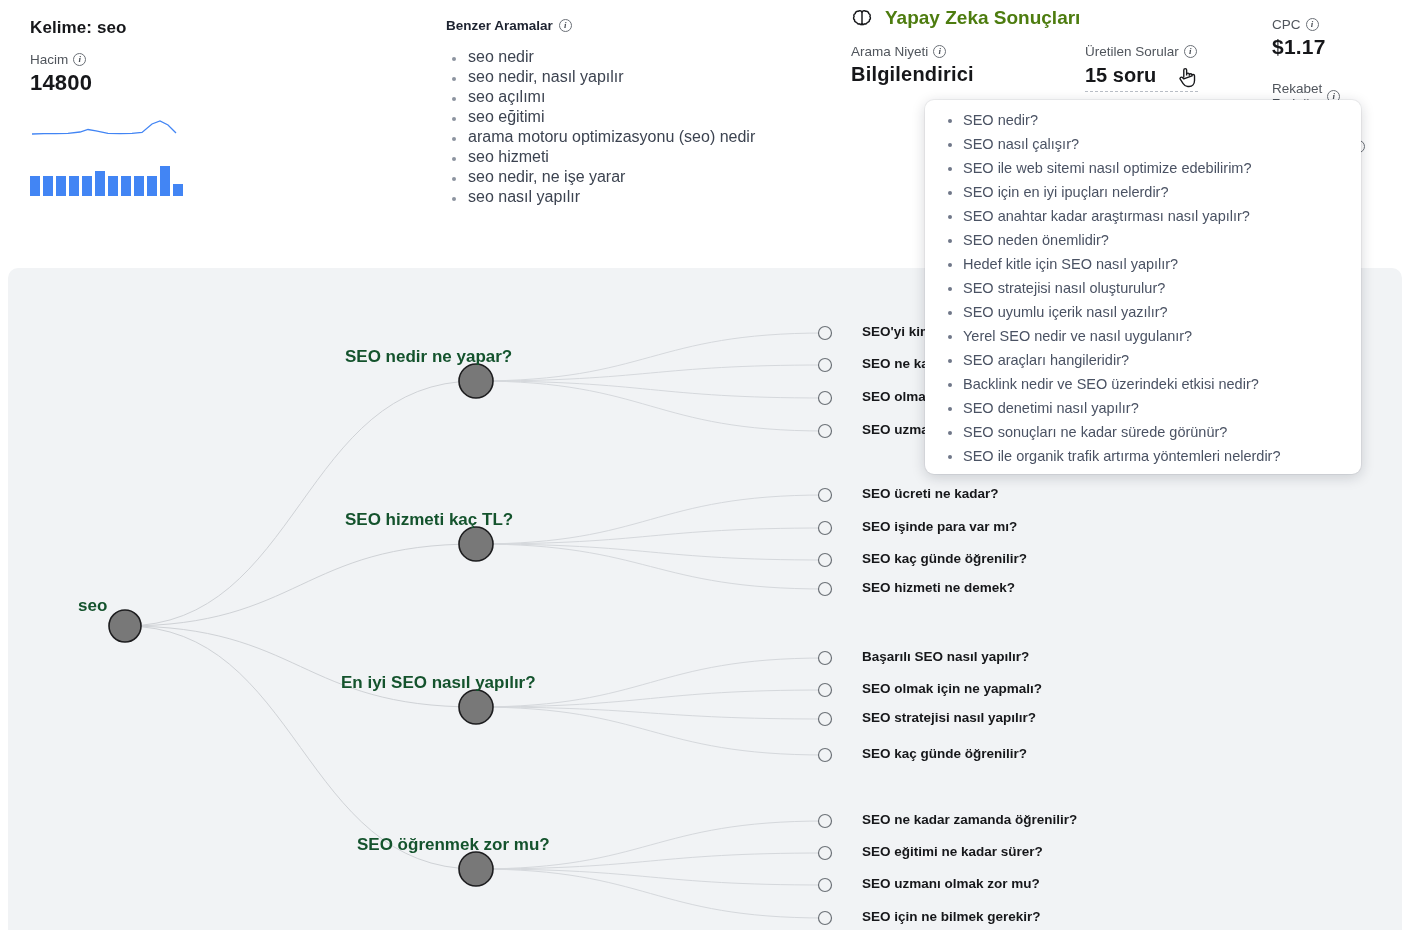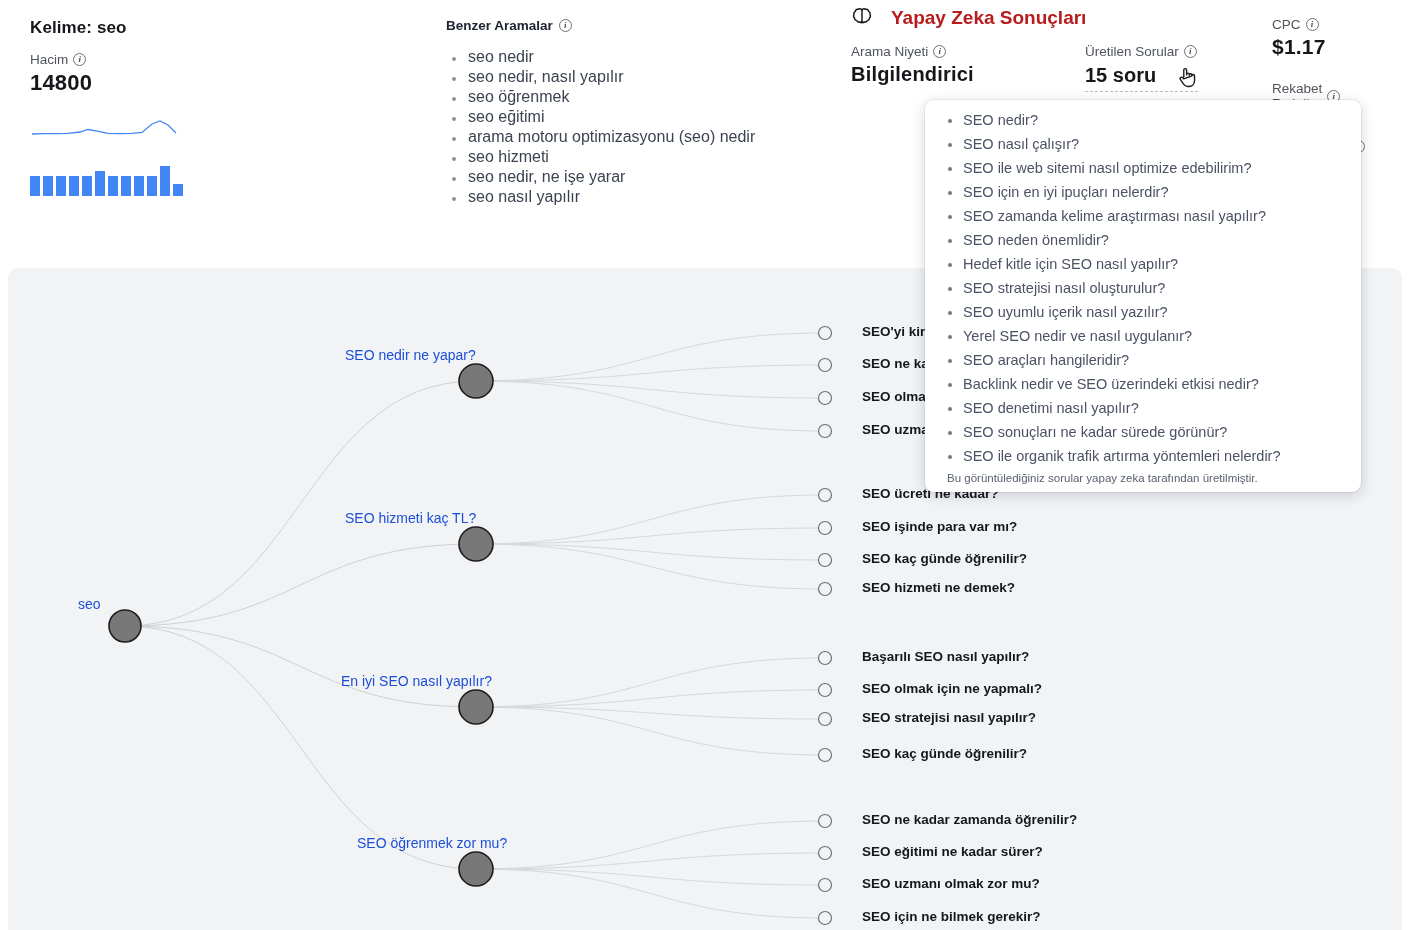--- a/index.html
+++ b/index.html
@@ -33,22 +33,22 @@
   .bars .bar { width:10px; background:#4285f4; }
 
   
   .sim { position:absolute; left:446px; top:18px; width:380px; }
   .sim-head { font-size:13.5px; font-weight:700; color:#1d2330; display:flex; align-items:center; gap:6px; }
   .sim ul { margin:14px 0 0 0; padding-left:20px; list-style:disc; }
   .sim li { font-size:16px; color:#3c4350; line-height:20px; padding-left:2px; }
   .sim li::marker { color:#8d94a0; font-size:12px; }
 
   
-  .ai-head { position:absolute; left:851px; top:7px; display:flex; align-items:flex-start; gap:18px;
-             font-size:19px; font-weight:700; color:#b91c1c; }
+  .ai-head { position:absolute; left:851px; top:7px; display:flex; align-items:flex-end; gap:12px;
+             font-size:19px; font-weight:700; color:#4d7c0f; }
   .brain { width:22px; height:20px; flex:none; }
 
   .ai-intent { position:absolute; left:851px; top:44px; }
   .ai-intent .metric-value { margin-top:4px; font-size:20px; }
 
   .ai-qcount { position:absolute; left:1085px; top:44px; }
   .qcount-val { margin-top:4px; font-size:20px; font-weight:700; color:#16171a;
                 border-bottom:1.5px dashed #b9bec6; padding-bottom:4px; display:inline-flex;
                 align-items:center; gap:20px; cursor:pointer; }
   .cursor-hand { width:22px; height:24px; flex:none; position:relative; top:2px; }
@@ -68,21 +68,21 @@
   .panel ul { margin:0; padding:0 14px 0 38px; list-style:disc; }
   .panel li { font-size:14.5px; color:#4a5263; line-height:24px; }
   .panel li::marker { color:#6f7788; font-size:13px; }
   .panel-note { font-size:11.5px; color:#5a6270; padding:2px 14px 0 22px; line-height:16px; }
 
   
   .canvas { position:absolute; left:8px; top:268px; width:1394px; height:662px;
             background:#f1f3f5; border-radius:10px 10px 0 0; overflow:hidden; }
   .graph-svg { position:absolute; left:0; top:0; width:1394px; height:662px; }
 
-  .node-label { position:absolute; font-size:14px; font-weight:400; color:#1d4ed8; white-space:nowrap; }
+  .node-label { position:absolute; font-size:17px; font-weight:700; color:#14532d; white-space:nowrap; }
   .leaf-label { position:absolute; font-size:13.5px; font-weight:700; color:#16171a; white-space:nowrap; }
 </style>
 </head>
 <body>
 
 <div id="page">
 
   <div class="top">
 
     <div class="kw-title">Kelime: seo</div>
@@ -115,21 +115,21 @@
       </div>
 
     <div class="sim">
       <div class="sim-head">
         <span>Benzer Aramalar</span>
         <span class="info-i">i</span>
       </div>
       <ul id="sim-list">
           <li>seo nedir</li>
           <li>seo nedir, nasıl yapılır</li>
-          <li>seo öğrenmek</li>
+          <li>seo açılımı</li>
           <li>seo eğitimi</li>
           <li>arama motoru optimizasyonu (seo) nedir</li>
           <li>seo hizmeti</li>
           <li>seo nedir, ne işe yarar</li>
           <li>seo nasıl yapılır</li>
         </ul>
     </div>
 
     <div class="ai-head">
       <svg class="brain" viewBox="0 0 24 22">
@@ -255,28 +255,27 @@
         <div class="leaf-label" style="left: 854px; top: 641px;">SEO için ne bilmek gerekir?</div>
       </div>
   </div>
 
   <div class="panel">
     <ul id="q-list">
         <li>SEO nedir?</li>
         <li>SEO nasıl çalışır?</li>
         <li>SEO ile web sitemi nasıl optimize edebilirim?</li>
         <li>SEO için en iyi ipuçları nelerdir?</li>
-        <li>SEO zamanda kelime araştırması nasıl yapılır?</li>
+        <li>SEO anahtar kadar araştırması nasıl yapılır?</li>
         <li>SEO neden önemlidir?</li>
         <li>Hedef kitle için SEO nasıl yapılır?</li>
         <li>SEO stratejisi nasıl oluşturulur?</li>
         <li>SEO uyumlu içerik nasıl yazılır?</li>
         <li>Yerel SEO nedir ve nasıl uygulanır?</li>
         <li>SEO araçları hangileridir?</li>
         <li>Backlink nedir ve SEO üzerindeki etkisi nedir?</li>
         <li>SEO denetimi nasıl yapılır?</li>
         <li>SEO sonuçları ne kadar sürede görünür?</li>
         <li>SEO ile organik trafik artırma yöntemleri nelerdir?</li>
       </ul>
-    <div class="panel-note">Bu görüntülediğiniz sorular yapay zeka tarafından üretilmiştir.</div>
   </div>
 
 </div>
 
 </body></html>

